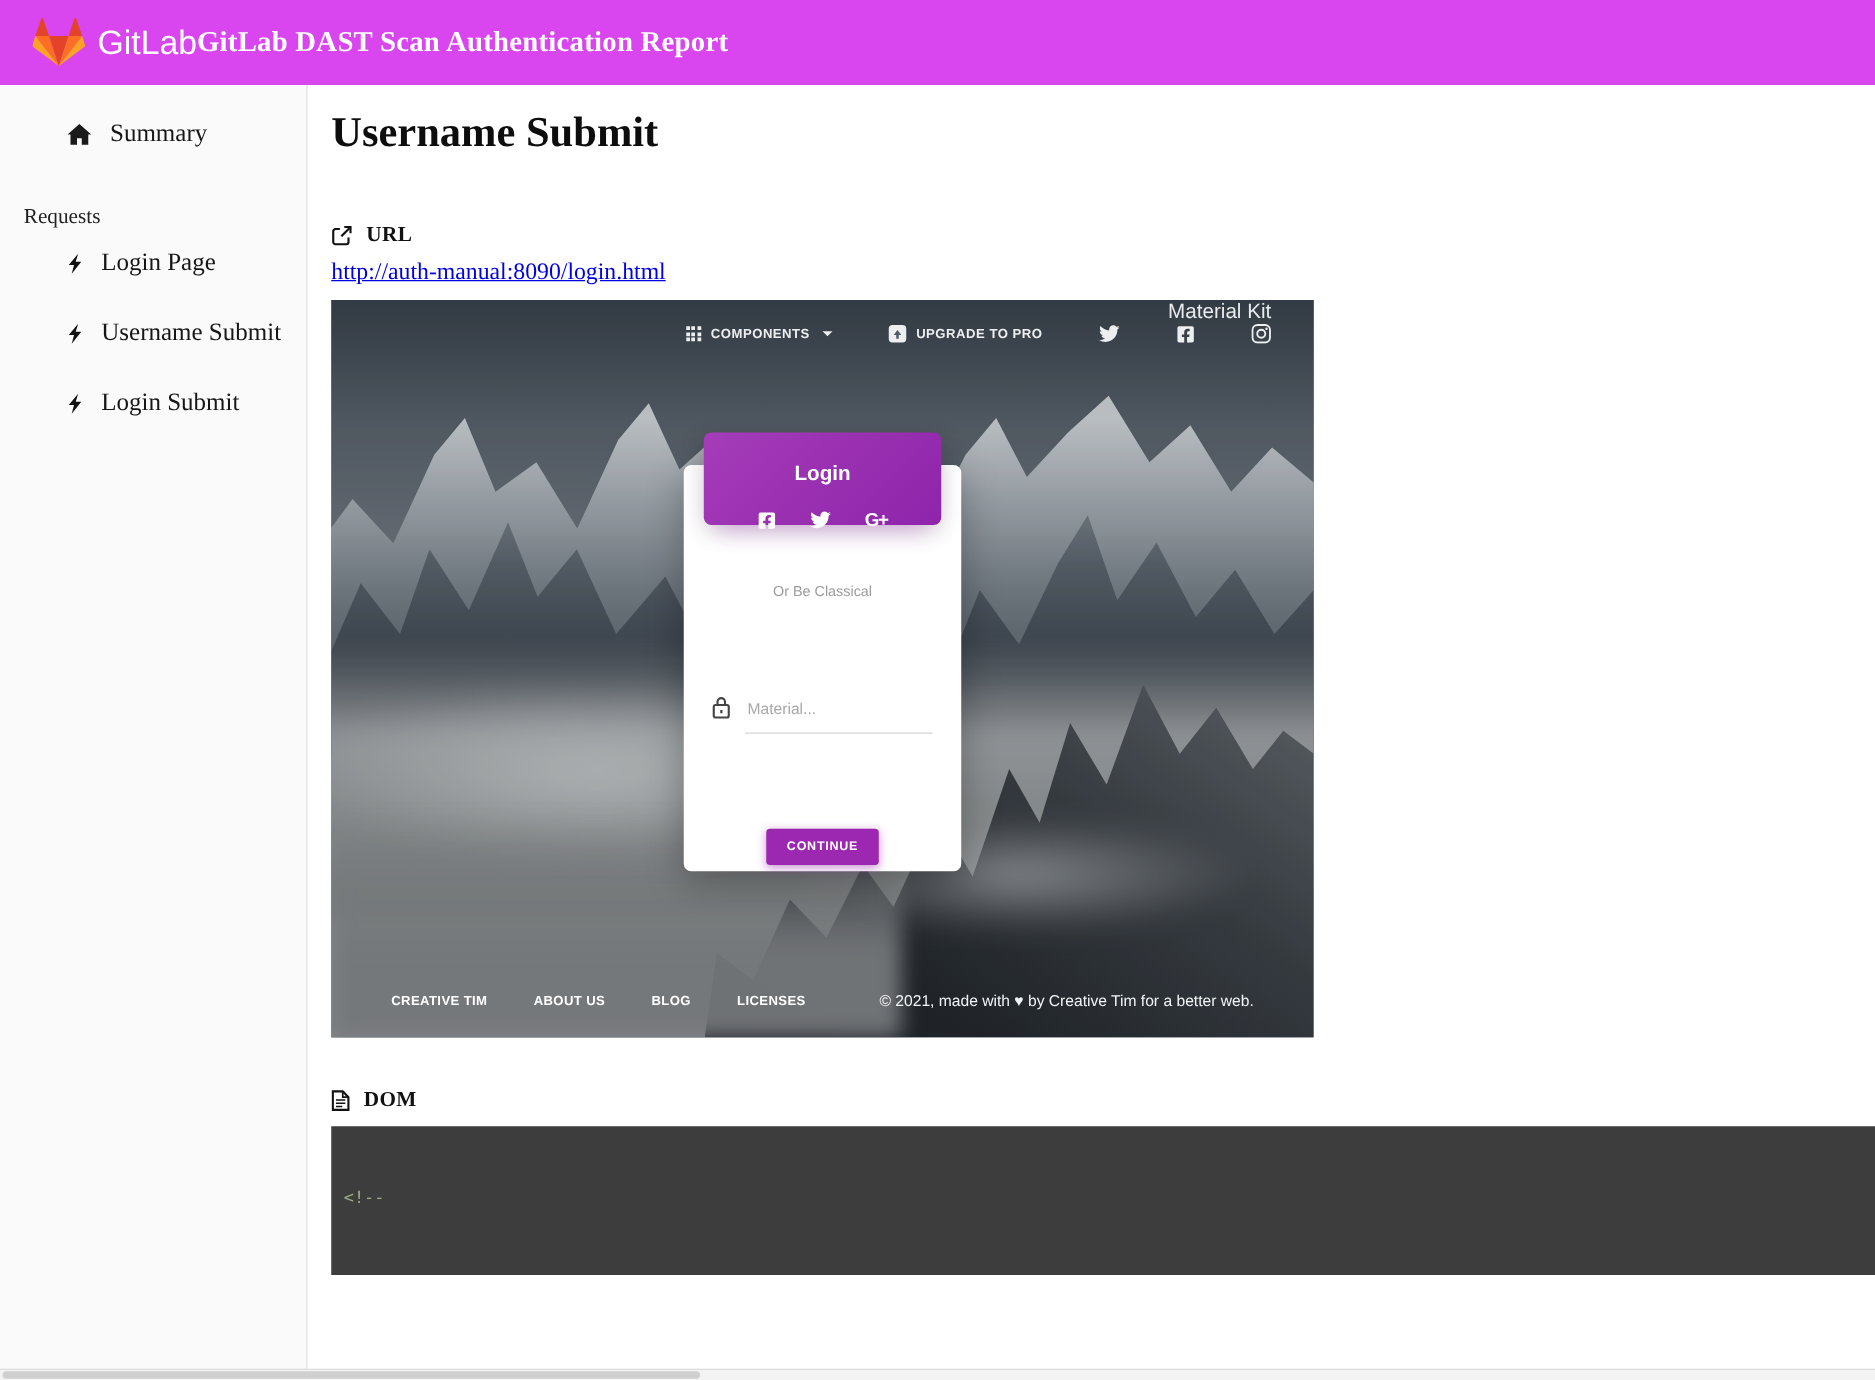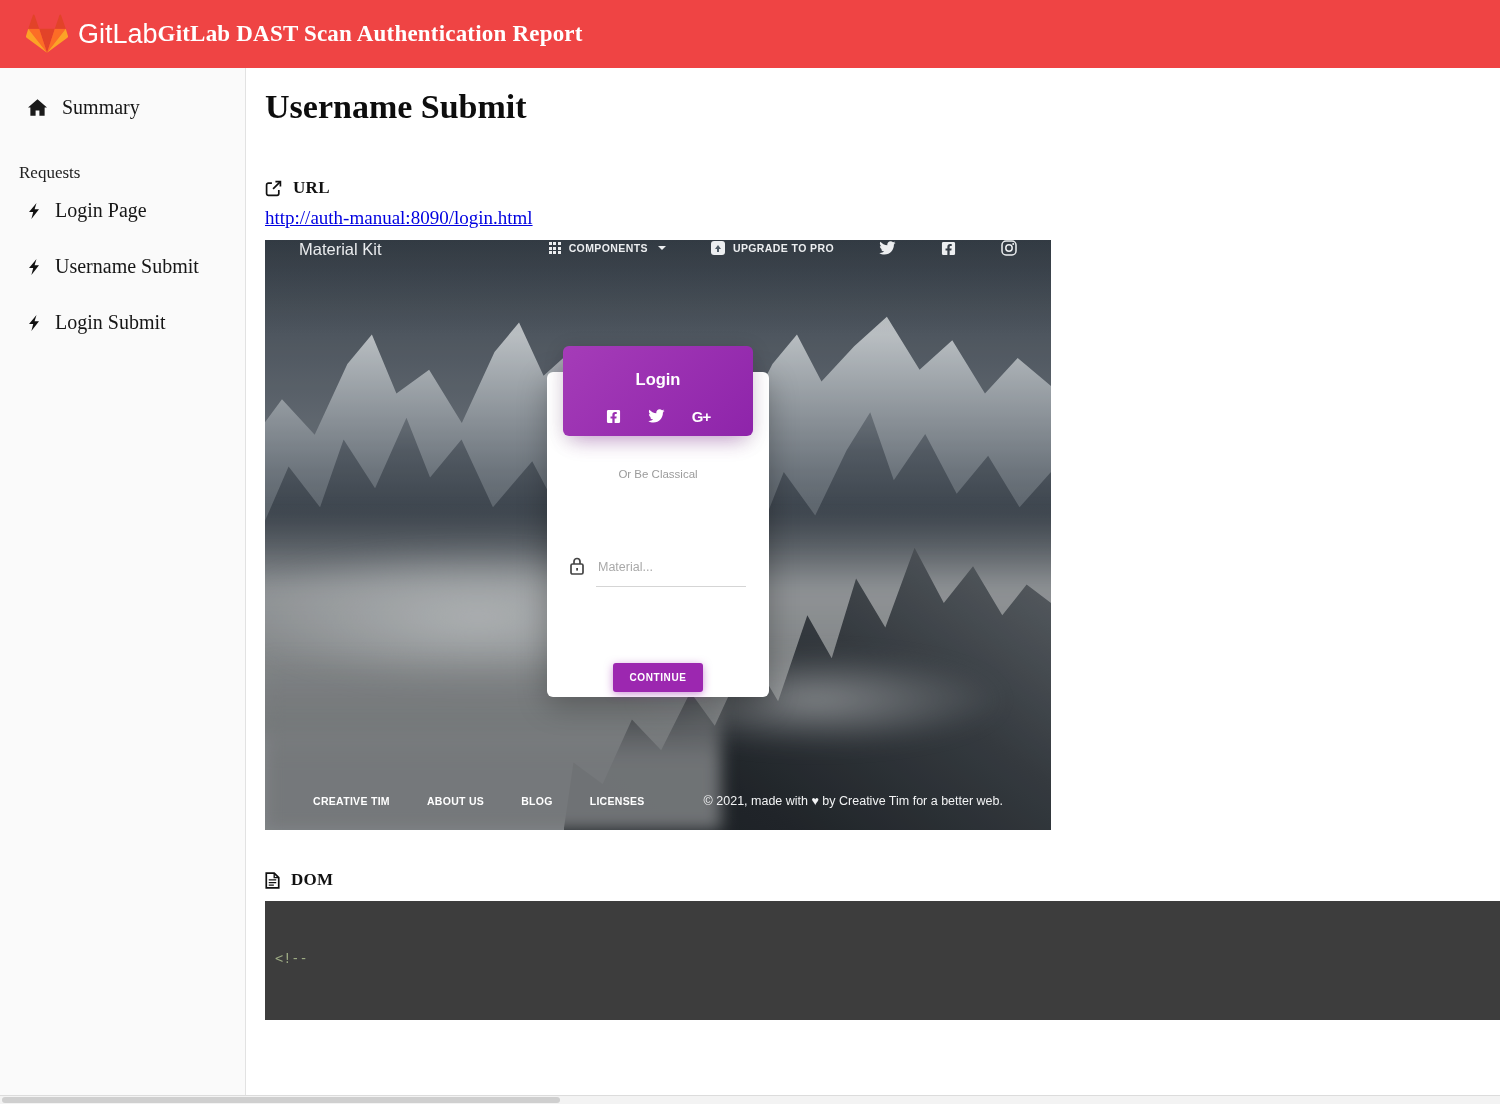--- a/index.html
+++ b/index.html
@@ -8,42 +8,42 @@
     font-family: "Liberation Serif", serif;
     background: #ffffff;
     position: relative;
     overflow: hidden;
     color: #111;
   }
 
   
   .top-header {
     position: absolute; left: 0; top: 0; right: 0; height: 68px;
-    background: #ef4444;
+    background: #d946ef;
     display: flex; align-items: center;
     padding-left: 26px;
   }
   .logo-mark { width: 42px; height: 40px; flex: 0 0 auto; }
   .brand-word {
     font-family: "Liberation Sans", sans-serif;
     color: #fff; font-size: 27px; margin-left: 10px; font-weight: 400;
   }
   .report-title {
     color: #fff; font-size: 23px; font-weight: bold; 
     letter-spacing: .2px;
   }
 
   
   .sidebar {
     position: absolute; left: 0; top: 68px; width: 246px; bottom: 9px;
     background: #fafafa; border-right: 1px solid #e2e2e2;
   }
   .side-item {
     display: flex; align-items: center; gap: 15px;
-    padding-left: 28px; font-size: 20px; color: #161616; cursor: pointer;
+    padding-left: 28px; font-size: 20px; color: #161616; cursor: pointer; margin-left: 26px;
   }
   .side-item svg { flex: 0 0 auto; }
   .side-summary { margin-top: 28px; }
   .side-section { margin-top: 44px; padding-left: 19px; font-size: 17px; color: #222; }
   .req-first { margin-top: 16px; }
   .req-next  { margin-top: 33px; }
 
   
   .main {
     position: absolute; left: 247px; top: 68px; right: 0; bottom: 9px;
@@ -130,21 +130,21 @@
     filter: blur(11px);
   }
   .scene-shade { position: absolute; inset: 0; background: rgba(9,12,16,.13); }
   .scene-top-shade {
     position: absolute; left: 0; right: 0; top: 0; height: 95px;
     background: linear-gradient(180deg, rgba(18,24,32,.30), rgba(18,24,32,0));
   }
 
   .shot-nav {
     position: absolute; left: 0; right: 0; top: 0; height: 76px;
-    display: flex; align-items: flex-start; padding: 0 34px; color: #eceef0;
+    display: flex; align-items: flex-end; padding: 0 34px; color: #eceef0; flex-direction: column;
   }
   .shot-brand { font-size: 16.5px; color: #e9ebed; }
   .shot-nav-right {
     margin-left: auto; display: flex; align-items: center; gap: 45px;
     font-size: 10.5px; font-weight: bold; letter-spacing: .4px;
   }
   .nav-item { display: flex; align-items: center; gap: 8px; cursor: default; }
   .caret-down {
     width: 0; height: 0; border-left: 4px solid transparent;
     border-right: 4px solid transparent; border-top: 4px solid #eceef0;
@@ -167,21 +167,21 @@
   }
 
   
   .login-card {
     position: absolute; left: 50%; transform: translateX(-50%); top: 132px;
     width: 222px; height: 325px; background: #fff; border-radius: 6px;
     box-shadow: 0 8px 30px rgba(0,0,0,.28);
   }
   .card-header {
     position: absolute; left: 50%; transform: translateX(-50%); top: -26px;
-    width: 190px; height: 90px; border-radius: 6px;
+    width: 190px; height: 74px; border-radius: 6px;
     background: linear-gradient(135deg, #a53cb8 0%, #8e24aa 100%);
     box-shadow: 0 12px 20px -10px rgba(156,39,176,.38), 0 4px 20px rgba(0,0,0,.15);
     text-align: center; color: #fff;
   }
   .card-title { margin-top: 24px; font-size: 16.5px; font-weight: bold; }
   .social-row {
     margin-top: 19px; display: flex; justify-content: center; align-items: center; gap: 27px;
   }
   .gplus { font-size: 15px; font-weight: bold; color: #fff; letter-spacing: -1px; }
   .divider-text {

